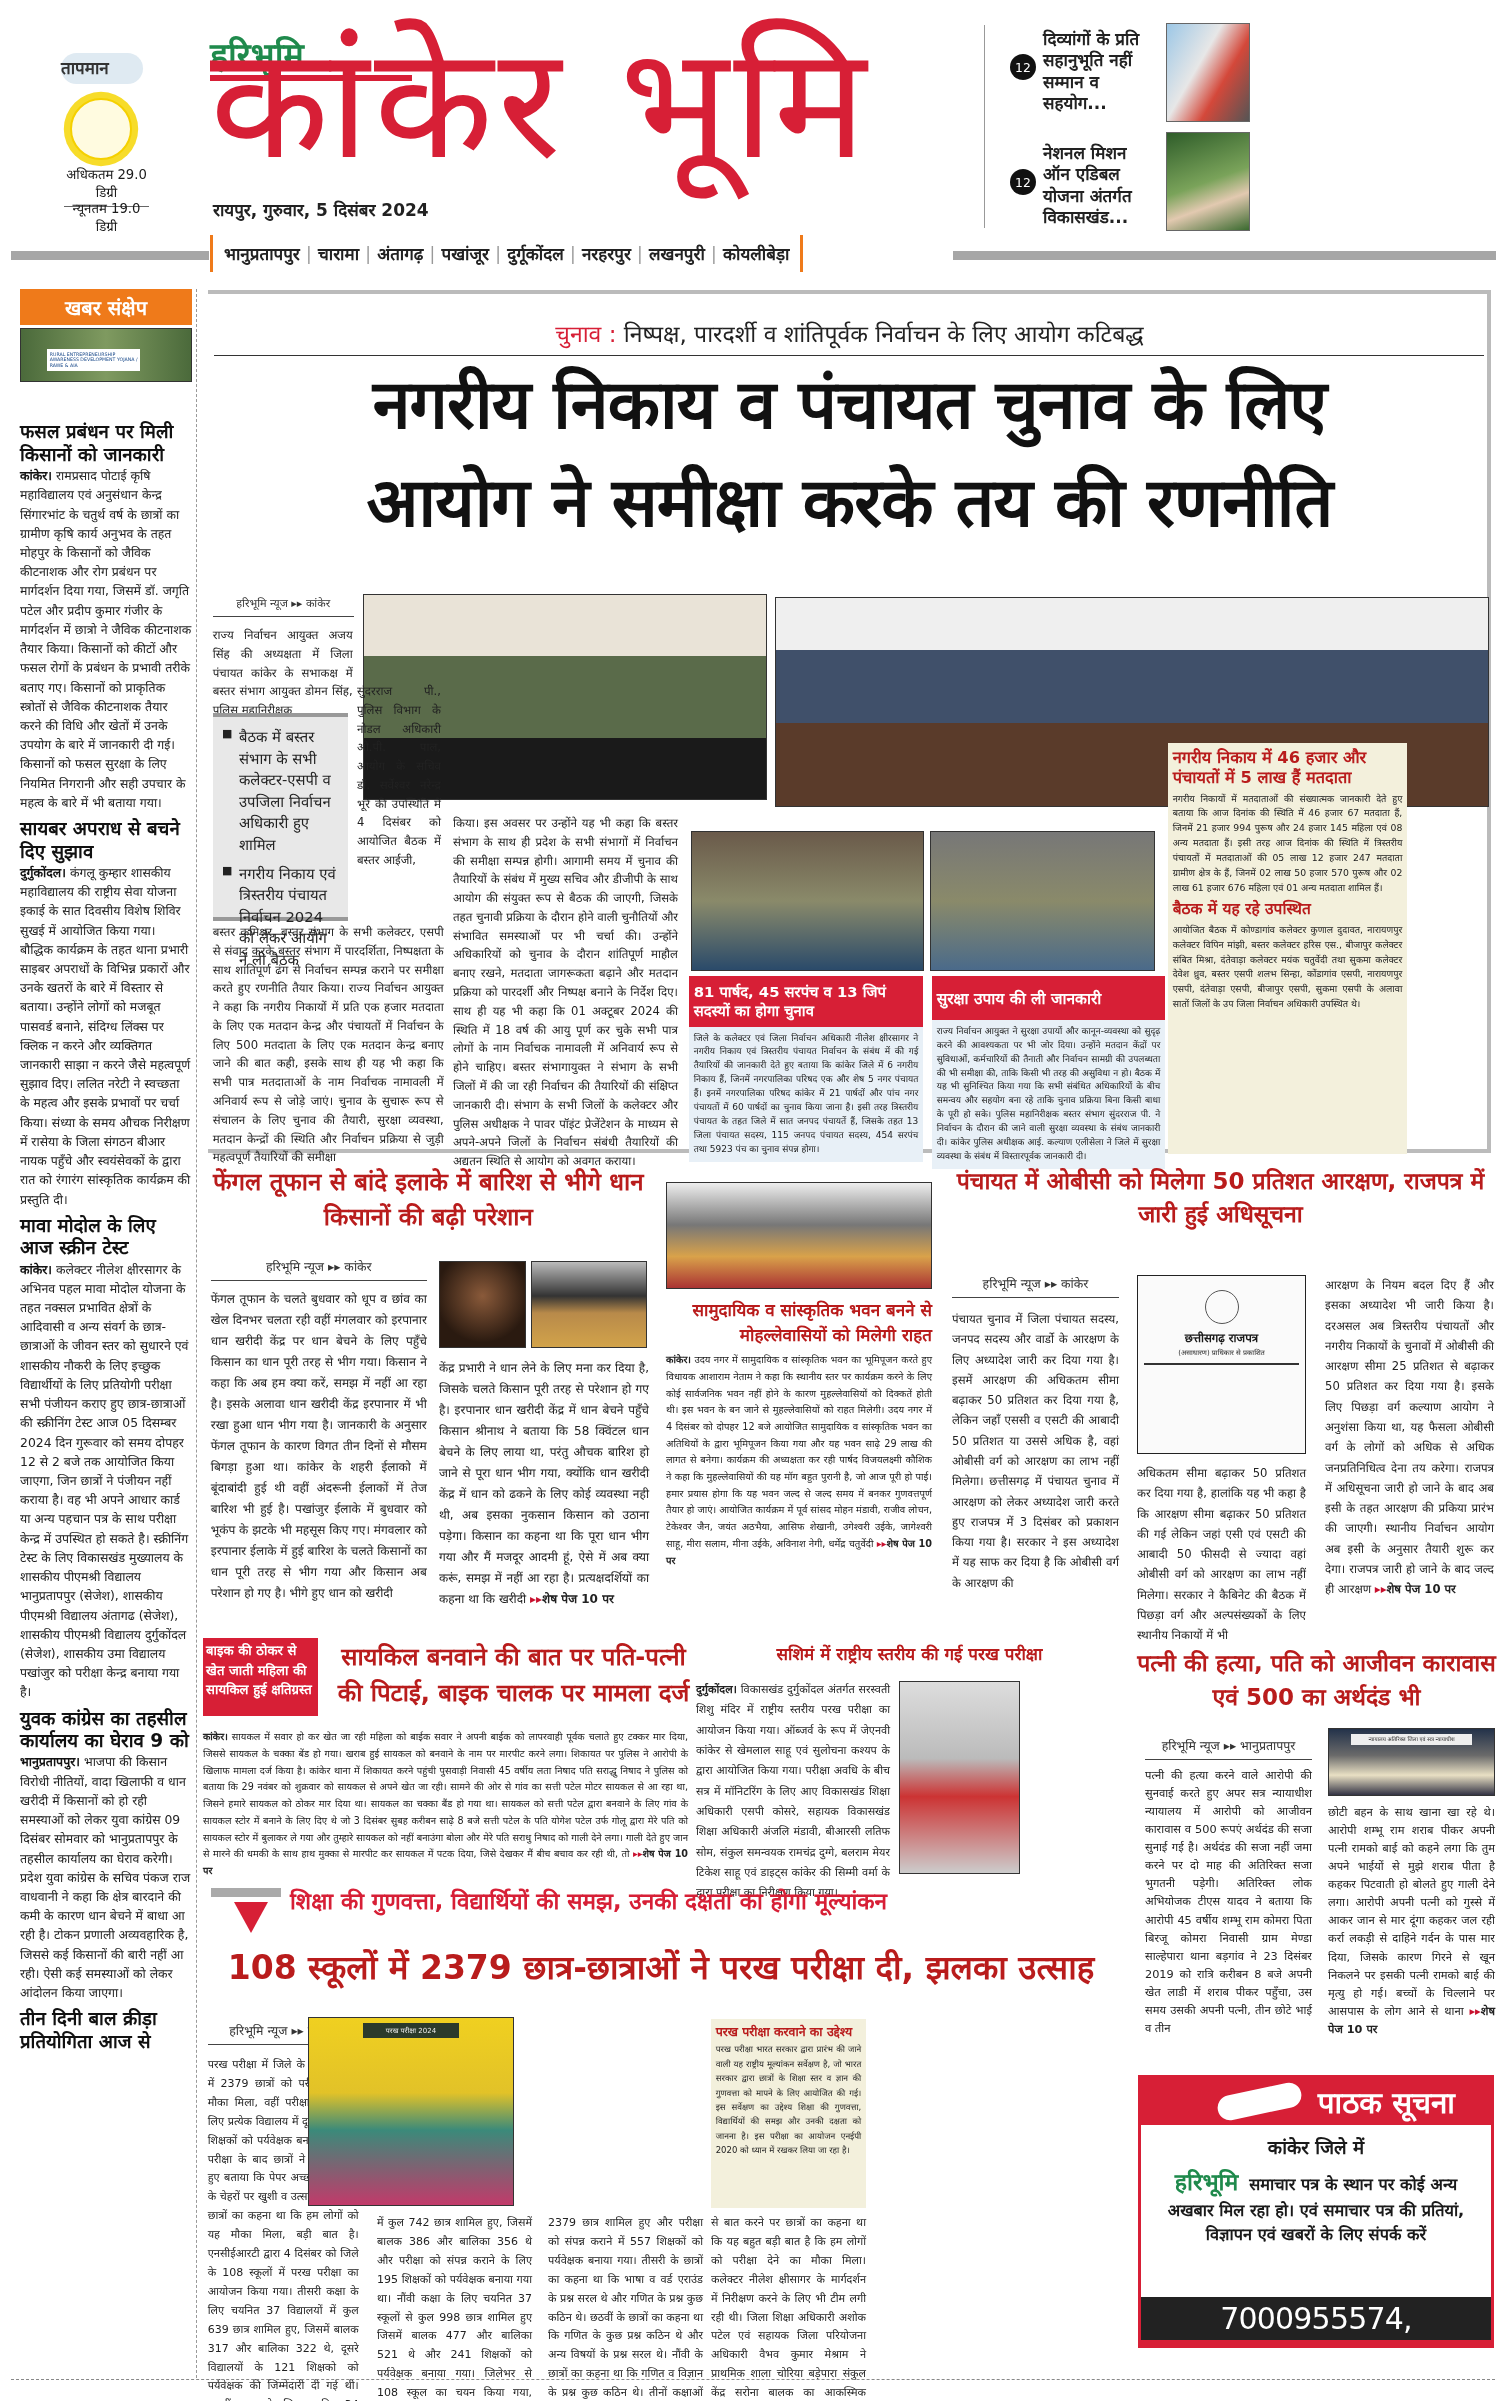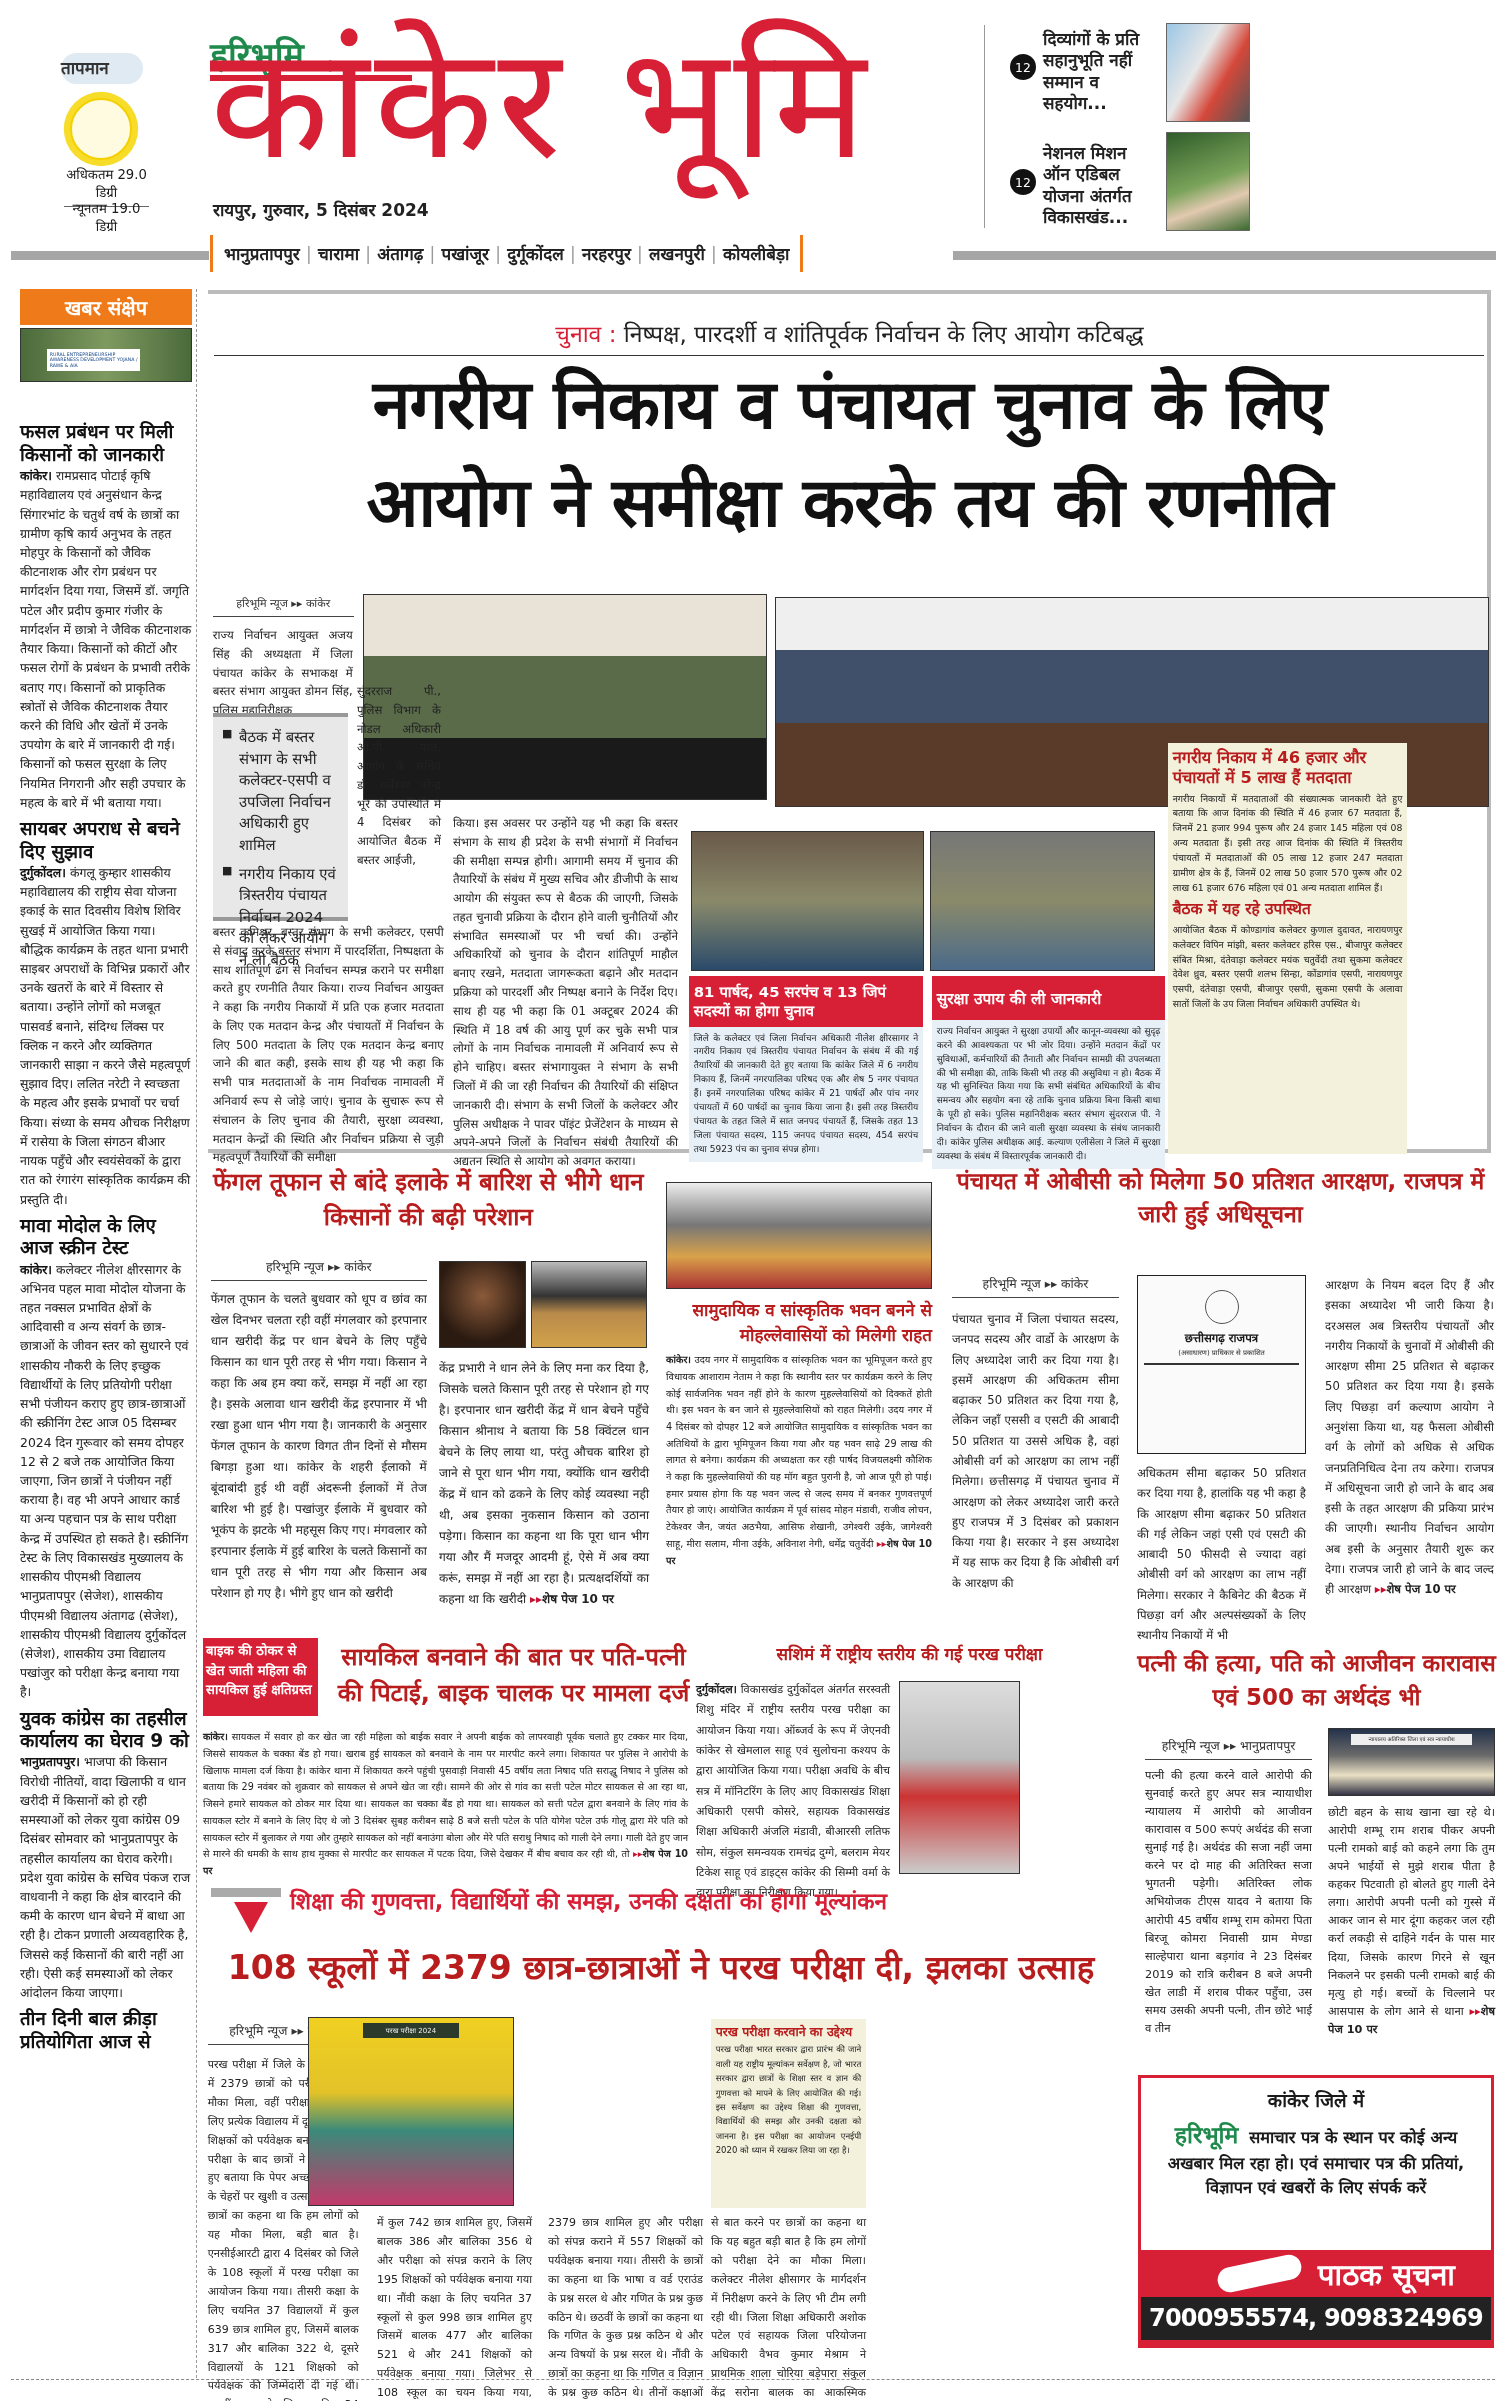--- a/index.html
+++ b/index.html
@@ -232,27 +232,27 @@
   <div class="abs small-text" style="left:174px;top:329px;width:155px;font-size:11px;line-height:1.72">में कुल 742 छात्र शामिल हुए, जिसमें बालक 386 और बालिका 356 थे और परीक्षा को संपन्न कराने के लिए 195 शिक्षकों को पर्यवेक्षक बनाया गया था। नौंवी कक्षा के लिए चयनित 37 स्कूलों से कुल 998 छात्र शामिल हुए जिसमें बालक 477 और बालिका 521 थे और 241 शिक्षकों को पर्यवेक्षक बनाया गया। जिलेभर से 108 स्कूल का चयन किया गया, जिसमें बालक 1180 और बालिका 1199 कुल</div>
   <div class="abs small-text" style="left:365px;top:329px;width:155px;font-size:11px;line-height:1.72;left:345px">2379 छात्र शामिल हुए और परीक्षा को संपन्न कराने में 557 शिक्षकों को पर्यवेक्षक बनाया गया। तीसरी के छात्रों का कहना था कि भाषा व वर्ड एराउंड के प्रश्न सरल थे और गणित के प्रश्न कुछ कठिन थे। छठवीं के छात्रों का कहना था कि गणित के कुछ प्रश्न कठिन थे और अन्य विषयों के प्रश्न सरल थे। नौंवी के छात्रों का कहना था कि गणित व विज्ञान के प्रश्न कुछ कठिन थे। तीनों कक्षाओं के छात्रों</div>
   <div class="abs cream" style="left:508px;top:134px;width:155px;height:189px;padding:4.7px">
     <div class="hl" style="font-size:12.4px">परख परीक्षा करवाने का उद्देश्य</div>
     <div class="small-text" style="font-size:8.5px;line-height:1.7;margin-top:3.1px">परख परीक्षा भारत सरकार द्वारा प्रारंभ की जाने वाली यह राष्ट्रीय मूल्यांकन सर्वेक्षण है, जो भारत सरकार द्वारा छात्रों के शिक्षा स्तर व ज्ञान की गुणवत्ता को मापने के लिए आयोजित की गई। इस सर्वेक्षण का उद्देश्य शिक्षा की गुणवत्ता, विद्यार्थियों की समझ और उनकी दक्षता को जानना है। इस परीक्षा का आयोजन एनईपी 2020 को ध्यान में रखकर लिया जा रहा है।</div>
   </div>
   <div class="abs small-text" style="left:508px;top:329px;width:155px;font-size:11px;line-height:1.72">से बात करने पर छात्रों का कहना था कि यह बहुत बड़ी बात है कि हम लोगों को परीक्षा देने का मौका मिला। कलेक्टर नीलेश क्षीसागर के मार्गदर्शन में निरीक्षण करने के लिए भी टीम लगी रही थी। जिला शिक्षा अधिकारी अशोक पटेल एवं सहायक जिला परियोजना अधिकारी वैभव कुमार मेश्राम ने प्राथमिक शाला चोरिया बड़ेपारा संकुल केंद्र सरोना बालक का आकस्मिक निरीक्षण किया।</div>
 </div>
 
 <div class="abs" style="left:1138px;top:2075px;width:356px;height:273px;background:#d71f36;padding:3.1px">
+  <div style="height:47px;display:flex;align-items:center;justify-content:flex-end;padding-right:36px">
+    <div style="width:85px;height:25px;background:#fff;border-radius:12.4px;transform:rotate(-12deg);margin-right:15.5px"></div>
+    <span style="color:#fff;font-weight:bold;font-size:29.5px">पाठक सूचना</span>
+  </div>
   <div style="background:#fff;height:172px;text-align:center;padding-top:9.3px">
     <div style="font-weight:bold;font-size:18.6px">कांकेर जिले में</div>
     <div style="margin-top:6.2px;font-weight:bold;font-size:16.3px;line-height:1.45;padding:0 14px">
       <span class="logo-green" style="font-size:23px;margin-right:11px">हरिभूमि</span><span>समाचार पत्र के स्थान पर कोई अन्य अखबार मिल रहा हो। एवं समाचार पत्र की प्रतियां, विज्ञापन एवं खबरों के लिए संपर्क करें</span>
     </div>
   </div>
-  <div style="height:47px;display:flex;align-items:center;justify-content:flex-end;padding-right:36px">
-    <div style="width:85px;height:25px;background:#fff;border-radius:12.4px;transform:rotate(-12deg);margin-right:15.5px"></div>
-    <span style="color:#fff;font-weight:bold;font-size:29.5px">पाठक सूचना</span>
-  </div>
-  <div style="background:#222;color:#fff;font-weight:bold;font-size:24px;text-align:center;height:43px;line-height:43px;letter-spacing:-0.8px">7000955574, 9098324969</div>
+  <div style="background:#222;color:#fff;font-weight:normal;font-size:30px;text-align:center;height:43px;line-height:43px;letter-spacing:-0.8px">7000955574, 9098324969</div>
 </div>
 
 <div class="abs dash" style="left:11px;top:2379px;width:1484px"></div>
 
 
 </body></html>

